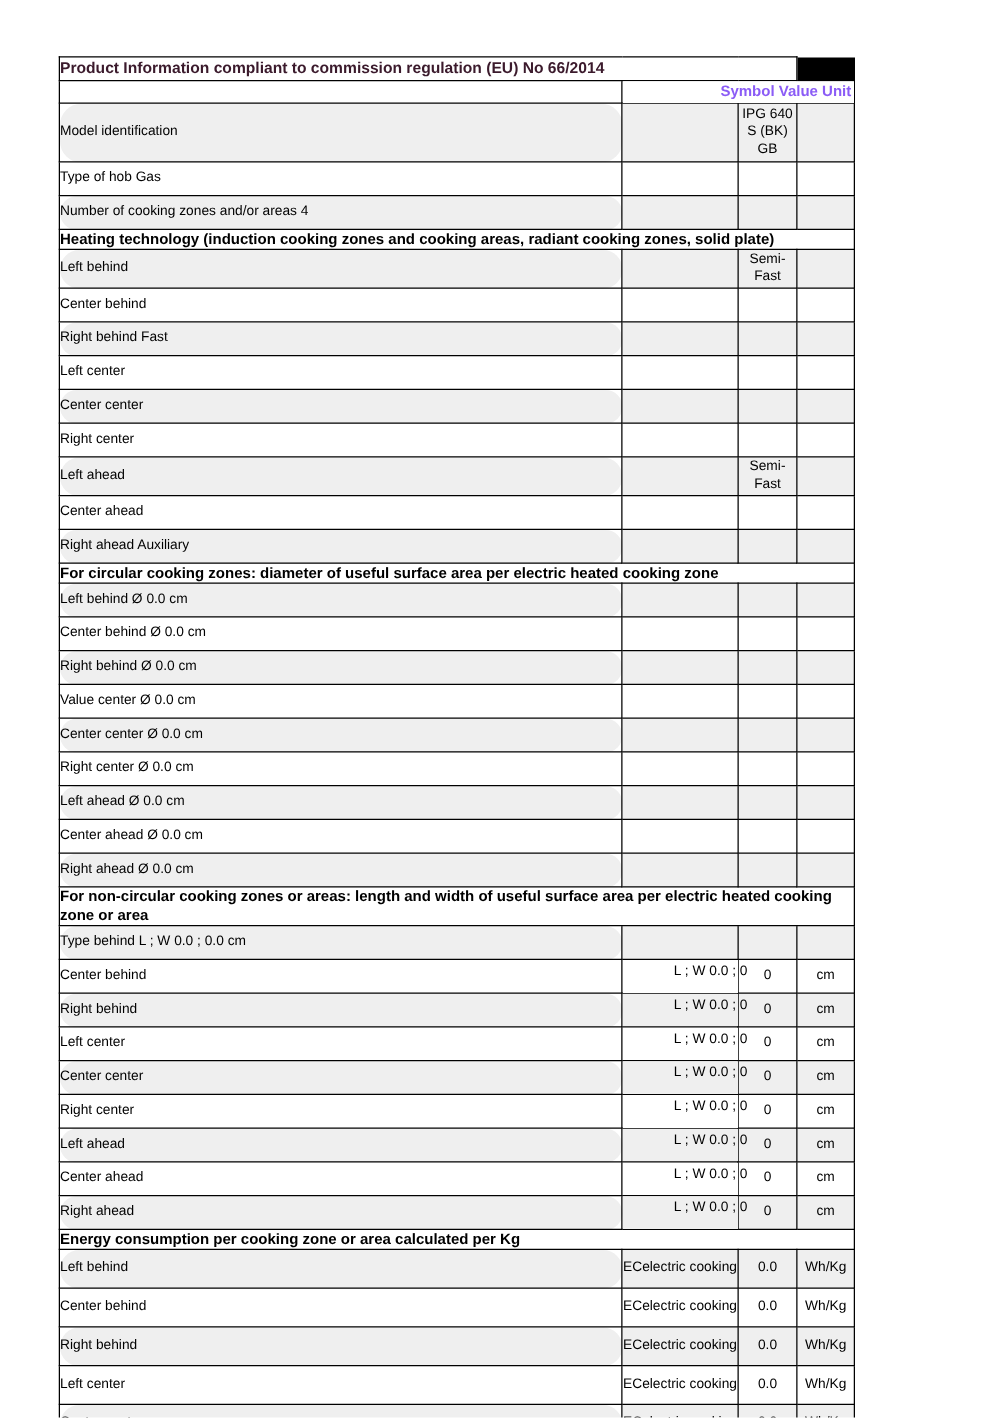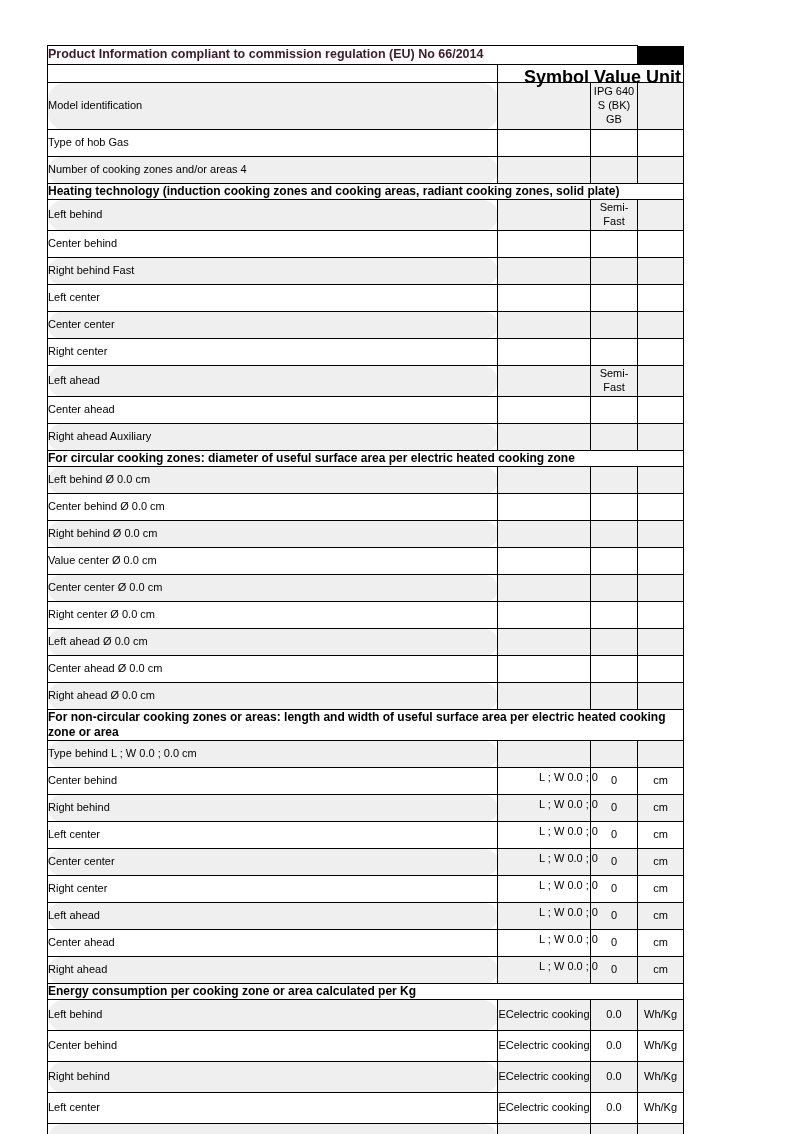--- a/index.html
+++ b/index.html
@@ -61,23 +61,23 @@
     background: #000000 !important;
     border: none !important;
   }
 
   
   .hdr-blank {
     background: #ffffff;
     height: 17px;
   }
   .hdr-span {
-    color: #000000;
+    color: #8b5cf6;
     font-weight: bold;
-    font-size: 18px;
+    font-size: 12px;
     text-align: right;
     white-space: nowrap;
     position: relative;
     overflow: visible;
     padding-right: 2px;
   }
   .hdr-span span.flow {
     position: absolute;
     right: 2px;
     top: 1px;

